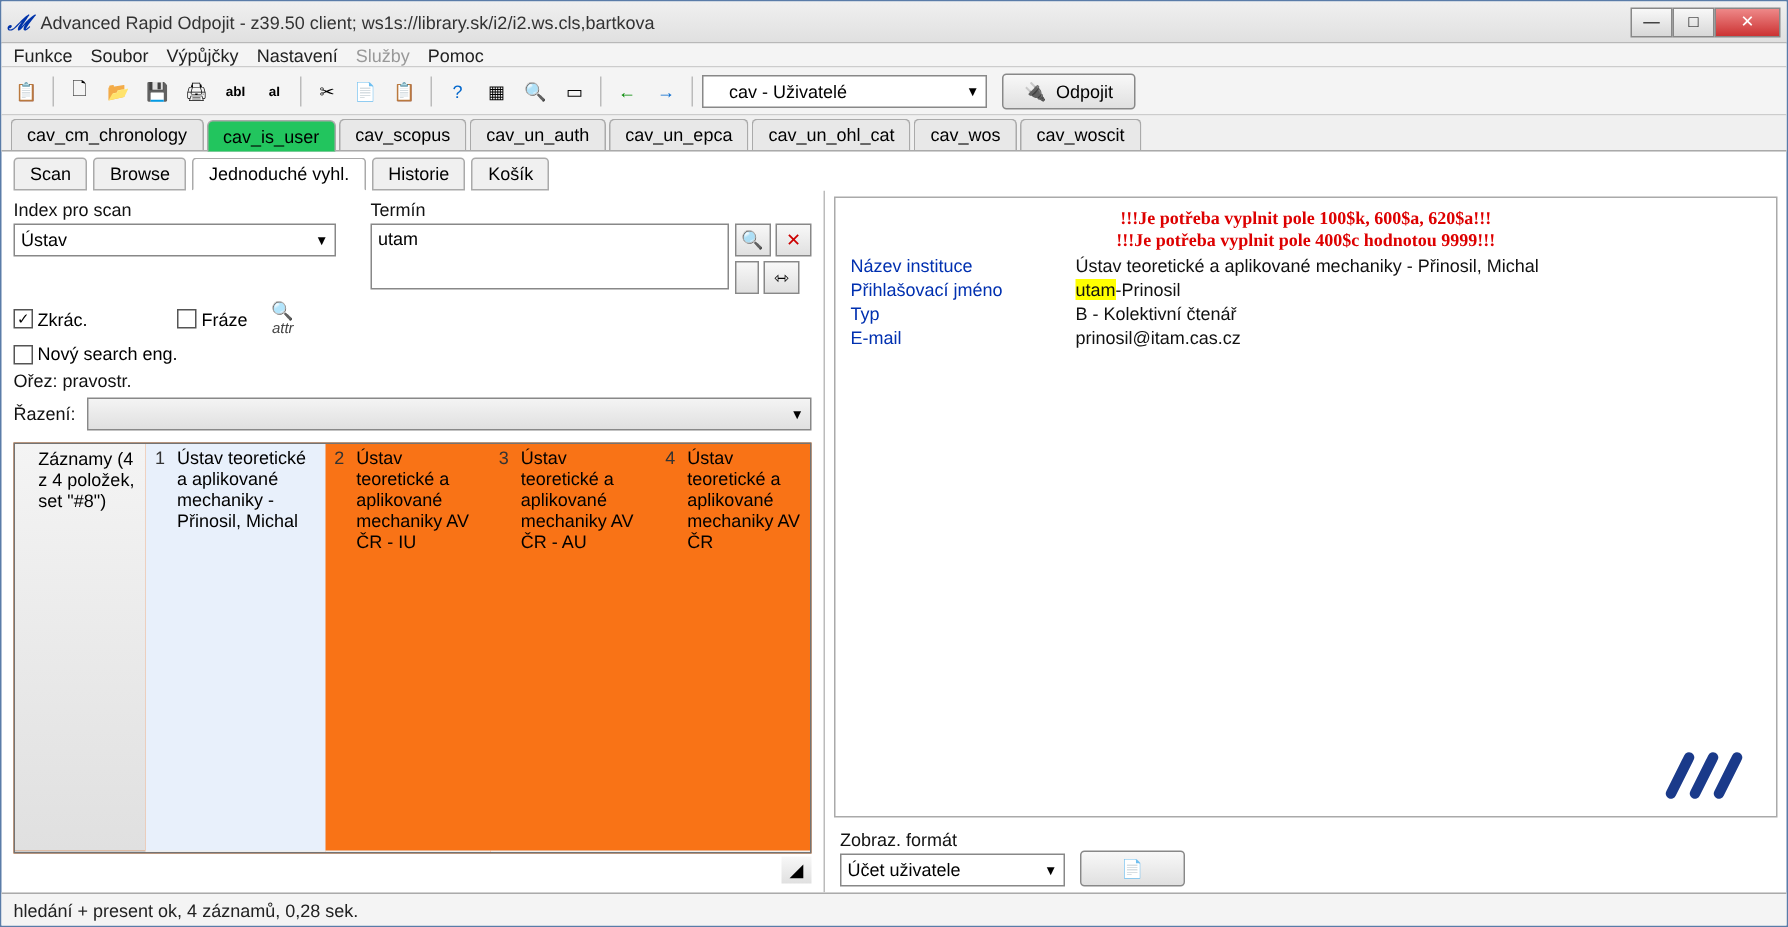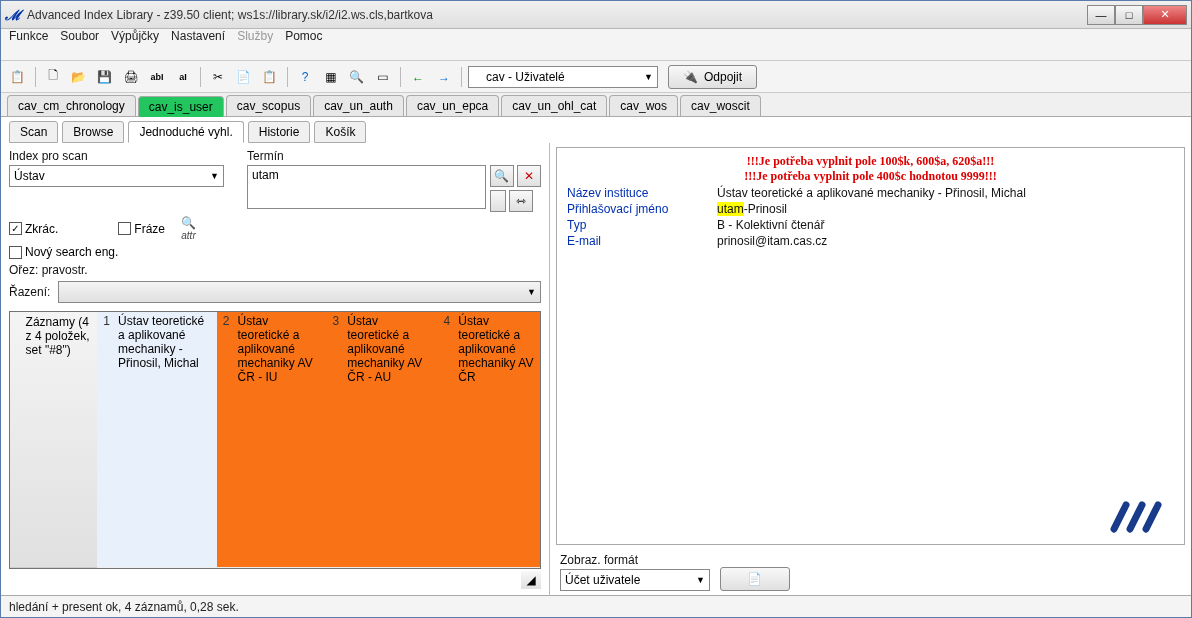--- a/index.html
+++ b/index.html
@@ -4,21 +4,21 @@
 <style>
 * { box-sizing: border-box; margin: 0; padding: 0; font-family: Tahoma, Arial, sans-serif; font-size: 12px; }
 body { background: #d4dce8; overflow: hidden; }
 .window { width: 1192px; height: 618px; background: #fff; border: 1px solid #5a7ca8; display: flex; flex-direction: column; }
 .titlebar { height: 28px; background: linear-gradient(#f0f0f0,#e0e0e0); display: flex; align-items: center; padding: 0 4px; border-bottom: 1px solid #b8b8b8; }
 .title-icon { width: 16px; height: 16px; margin-right: 6px; display: flex; align-items: center; justify-content: center; color: #0033aa; font-size: 14px; font-style: italic; font-weight: bold; }
 .titlebar-text { flex: 1; color: #333; }
 .winbtns { display: flex; gap: 0; }
 .winbtn { width: 28px; height: 20px; display: flex; align-items: center; justify-content: center; border: 1px solid #888; background: linear-gradient(#f8f8f8,#d8d8d8); font-size: 11px; }
 .winbtn.close { background: linear-gradient(#e88,#c33); color: #fff; width: 44px; }
-.menubar { height: 32px; display: flex; align-items: flex-start; padding: 0 8px; gap: 12px; background: #f4f4f4; border-bottom: 1px solid #ccc; }
+.menubar { height: 16px; display: flex; align-items: flex-end; padding: 0 8px; gap: 12px; background: #f4f4f4; border-bottom: 1px solid #ccc; }
 .menuitem { color: #222; cursor: default; }
 .menuitem.disabled { color: #999; }
 .toolbar { height: 32px; display: flex; align-items: center; padding: 0 6px; gap: 4px; background: #f4f4f4; border-bottom: 1px solid #ccc; }
 .tbtn { width: 22px; height: 22px; display: flex; align-items: center; justify-content: center; border: 1px solid transparent; font-size: 12px; }
 .sep { width: 1px; height: 20px; background: #bbb; margin: 0 2px; }
 .combo { height: 22px; border: 1px solid #888; background: #fff; padding: 0 4px; display: flex; align-items: center; }
 .combo .arrow { margin-left: auto; font-size: 9px; }
 .bigbtn { height: 24px; padding: 0 14px; border: 1px solid #888; background: linear-gradient(#f8f8f8,#e0e0e0); border-radius: 3px; display: flex; align-items: center; gap: 6px; }
 .tabstrip { height: 24px; display: flex; align-items: flex-end; padding: 0 6px; background: #f0f0f0; border-bottom: 1px solid #aaa; }
 .tab { padding: 3px 10px; border: 1px solid #aaa; border-bottom: none; background: #e8e8e8; margin-right: 2px; border-radius: 4px 4px 0 0; }
@@ -52,21 +52,21 @@
 .bottomrow { display: flex; align-items: center; gap: 10px; padding: 4px 10px; }
 .statusbar { height: 22px; border-top: 1px solid #aaa; background: #f4f4f4; display: flex; align-items: center; padding: 0 8px; color: #222; }
 .small-attr { font-size: 10px; font-style: italic; color: #444; }
 </style>
 </head>
 <body>
 
 <div class="window">
   <div class="titlebar">
     <span class="title-icon">ℳ</span>
-    <span class="titlebar-text">Advanced Index Library - z39.50 client; ws1s://library.sk/i2/i2.ws.cls,bartkova</span>
+    <span class="titlebar-text">Advanced Rapid Odpojit - z39.50 client; ws1s://library.sk/i2/i2.ws.cls,bartkova</span>
     <div class="winbtns">
       <div class="winbtn">—</div>
       <div class="winbtn">□</div>
       <div class="winbtn close">✕</div>
     </div>
   </div>
 
   <div class="menubar">
     <span class="menuitem">Funkce</span>
     <span class="menuitem">Soubor</span>

